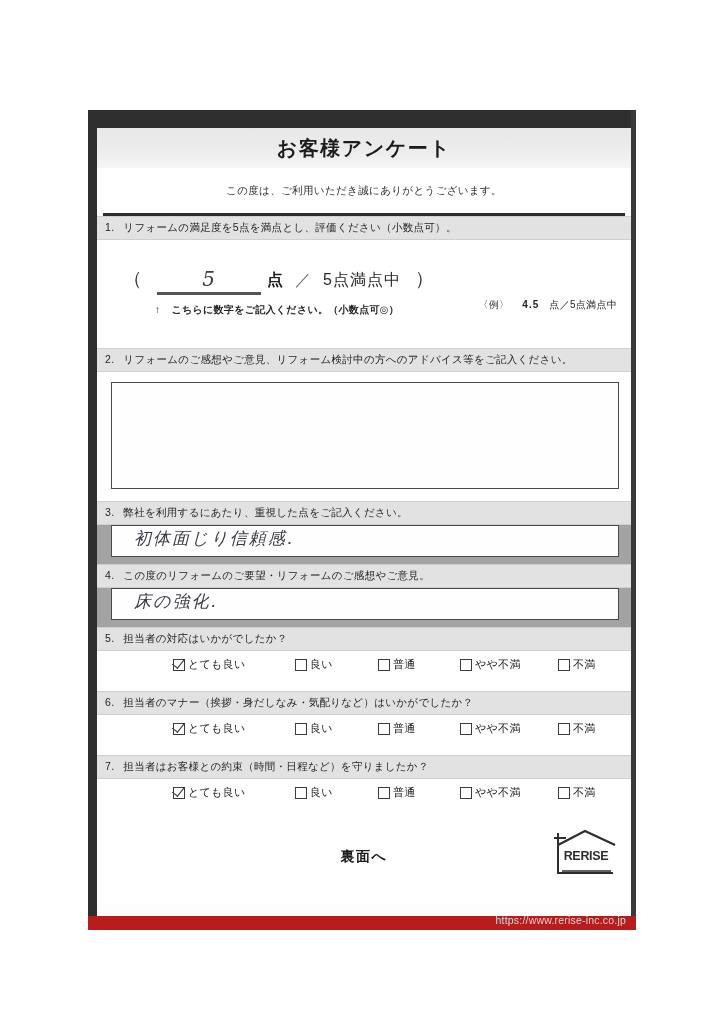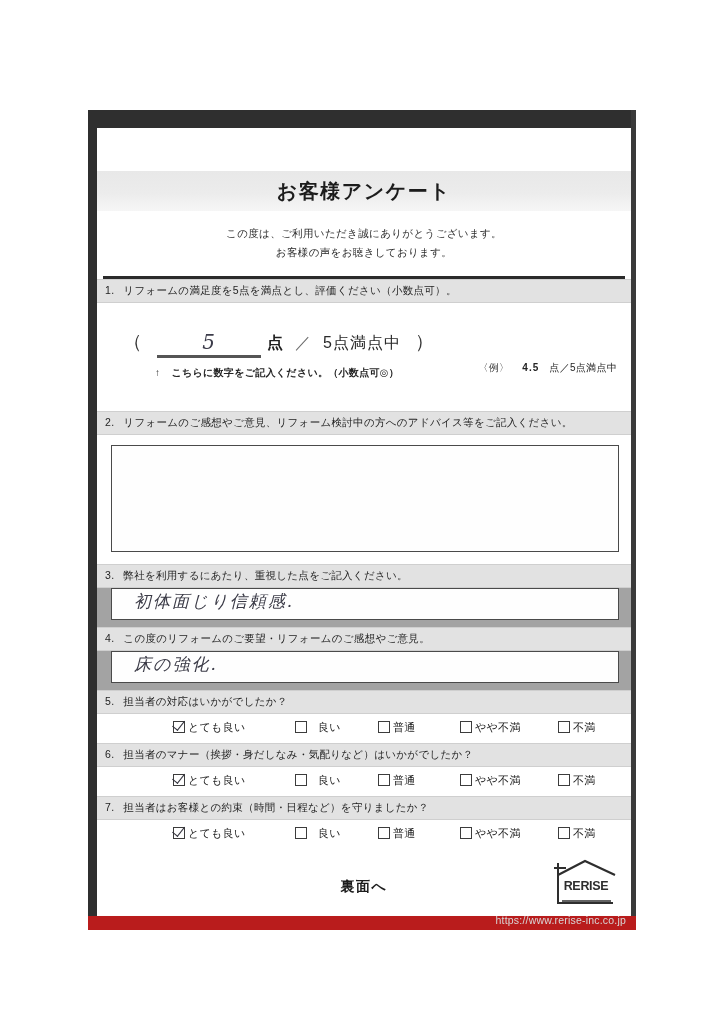--- a/index.html
+++ b/index.html
@@ -73,21 +73,20 @@
   }
 
   
   .title-band {
     position: relative;
     height: 40px;
     background: linear-gradient(to bottom, #e8e8e8 0%, #ececec 55%, #f6f6f6 100%);
     display: flex;
     align-items: center;
     justify-content: center;
-    margin-top: 43px;
   }
   .title-band .title {
     font-size: 20px;
     font-weight: bold;
     color: #1c1c1c;
     letter-spacing: 1.5px;
   }
 
   
   .intro {
@@ -215,21 +214,21 @@
     font-family: "DejaVu Serif", serif;
     font-size: 17px;
     color: #3a3a46;
     letter-spacing: 2px;
     white-space: nowrap;
   }
 
   
   .choice-body {
     background: #ffffff;
-    padding: 6px 0 8px 0;
+    padding: 6px 0 19px 0;
   }
   .choice-row {
     display: flex;
     align-items: center;
     padding-left: 76px;
     gap: 0;
   }
   .choice {
     display: flex;
     align-items: center;
@@ -253,21 +252,21 @@
     position: absolute;
     left: 1px;
     top: -4px;
     width: 6px;
     height: 11px;
     border-right: 1.6px solid #35353f;
     border-bottom: 1.6px solid #35353f;
     transform: rotate(38deg);
   }
   .ch-w1 { width: 122px; }
-  .ch-w2 { width: 83px; gap: 8px; }
+  .ch-w2 { width: 83px; }
   .ch-w3 { width: 82px; }
   .ch-w4 { width: 98px; }
 
   
   .tail {
     position: relative;
     height: 66px;
     background: #ffffff;
   }
   .tail-text {
@@ -313,21 +312,20 @@
     <div class="frame-right"></div>
 
     <div class="body">
 
       <div class="title-band">
         <span class="title">お客様アンケート</span>
       </div>
 
       <div class="intro">
         <div>この度は、ご利用いただき誠にありがとうございます。</div>
-        <div>お客様の声をお聴きしております。</div>
       </div>
       <div class="rule-heavy"></div>
 
       <div class="q-head">
         <span class="qnum">1.</span>
         <span>リフォームの満足度を5点を満点とし、評価ください（小数点可）。</span>
       </div>
       <div class="q1-body">
         <div class="score-row">
           <span class="paren">（</span>

